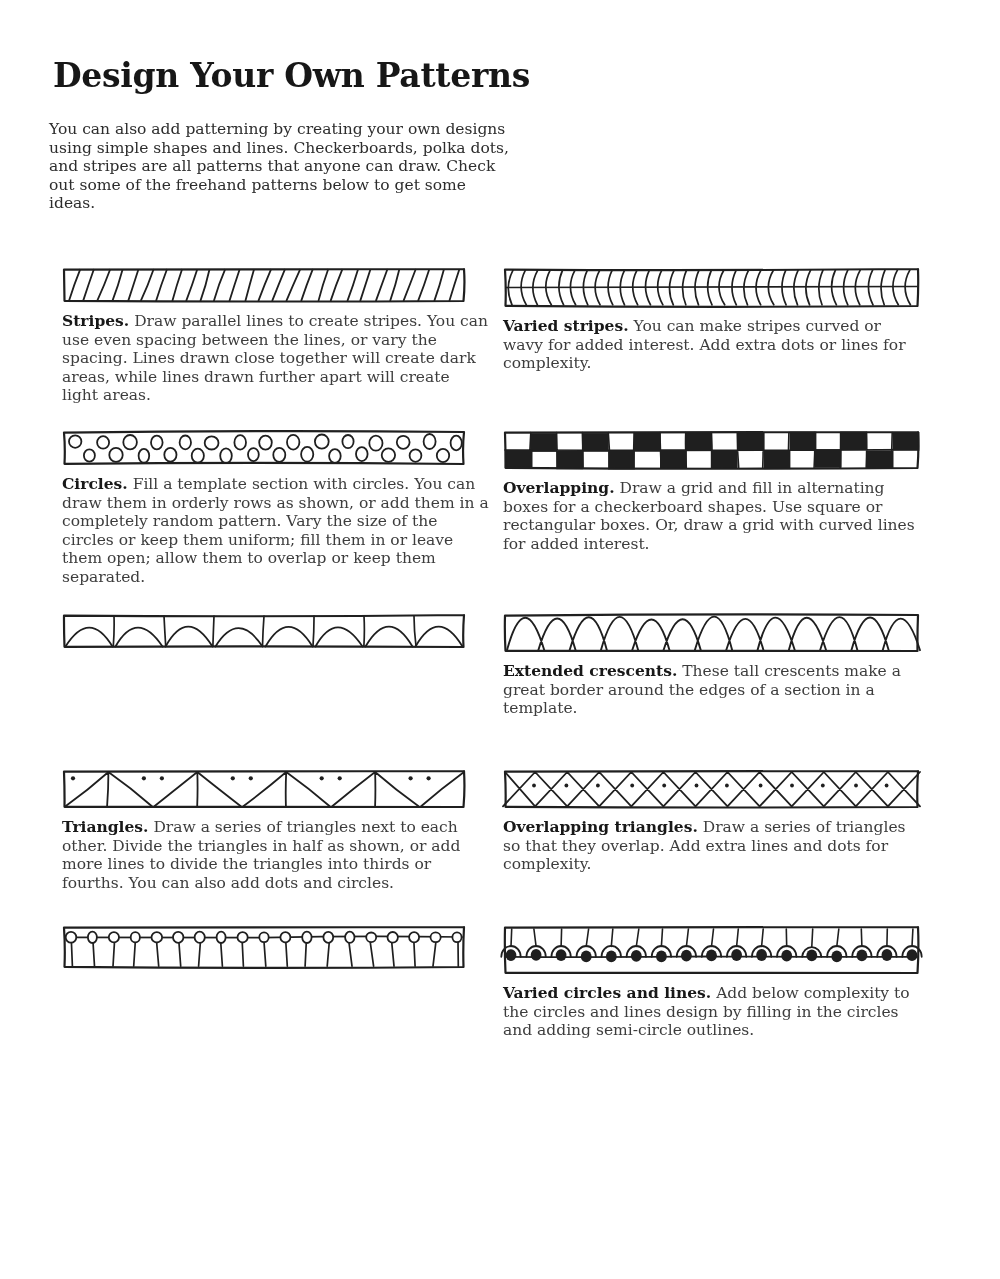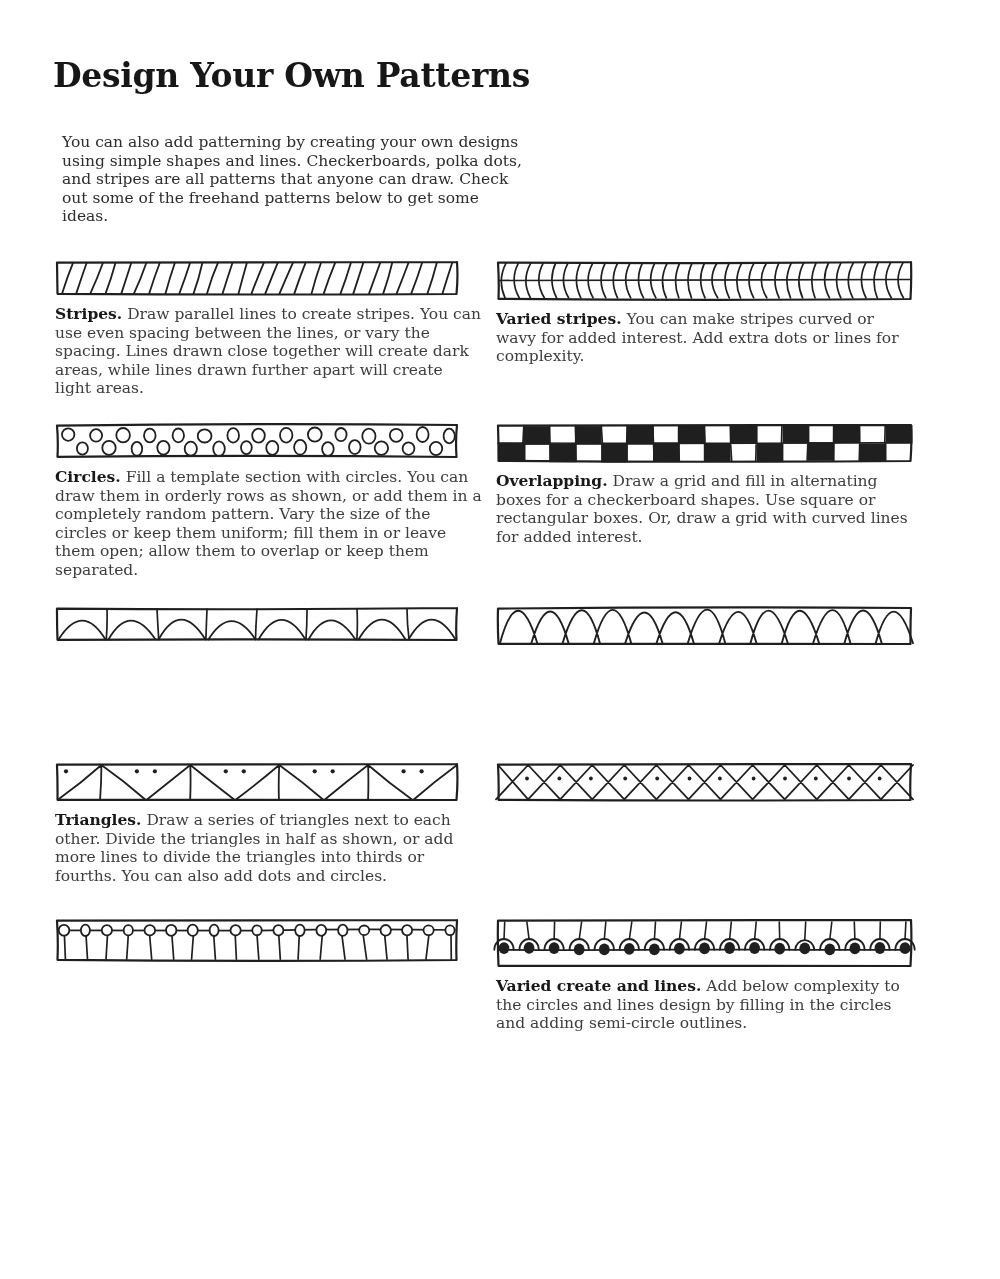--- a/index.html
+++ b/index.html
@@ -6,29 +6,29 @@
   body{
     width:1000px;height:1279px;background:#ffffff;position:relative;
     font-family:"DejaVu Serif","Liberation Serif",serif;
     -webkit-font-smoothing:antialiased;overflow:hidden;
   }
   .title{
     position:absolute;left:45px;top:50px;margin:8px;
     font-size:33px;line-height:1.1;font-weight:700;color:#171717;letter-spacing:-0.3px;
   }
   .intro{
-    position:absolute;left:45px;top:116px;width:462px;margin:17px;
+    position:absolute;left:45px;top:116px;width:462px;margin:4px;
     font-size:15.5px;line-height:18.6px;color:#2d2d2d;
   }
   .grid{
     position:absolute;left:46px;top:251px;
     display:grid;grid-template-columns:404px 417px;column-gap:37px;
     grid-template-rows:163px 183px 156px 156px 210px;
   }
-  .cell{margin:9px;}
+  .cell{margin:16px;}
   .cell svg{display:block;overflow:visible;}
   .cap{margin:9px 0 0 0;font-size:15.5px;line-height:18.6px;color:#3d3d3d;}
   .col-left .cap{width:428px;}
   .col-right .cap{width:421px;}
   .cap b{color:#181818;}
 </style>
 </head>
 <body>
 
 <h1 class="title">Design Your Own Patterns</h1>
@@ -112,20 +112,21 @@
         <path d="M2.0,2.6 Q199.9,4.2 402.0,2.0 M402.0,2.0 Q400.7,18.9 401.5,34.0 M401.5,34.0 Q201.7,33.0 2.5,33.8 M2.5,33.8 Q1.9,17.2 2.0,2.6 " fill="none" stroke="#1f1f1f" stroke-width="2.2" stroke-linecap="round" stroke-linejoin="round"></path>
         <path d="M52.0,3.0 Q52.5,17.4 51.3,33.0 M102.0,3.0 Q102.7,17.1 103.7,33.0 M152.0,3.0 Q151.4,17.1 150.9,33.0 M202.0,3.0 Q200.9,17.8 200.5,33.0 M252.0,3.0 Q252.1,17.1 251.0,33.0 M302.0,3.0 Q302.8,18.0 301.9,33.0 M352.0,3.0 Q352.1,18.3 354.0,33.0 " fill="none" stroke="#1f1f1f" stroke-width="1.7" stroke-linecap="round" stroke-linejoin="round"></path>
         <path d="M3.5,33.5 Q27.4,-4.4 50.5,33.5 M53.5,33.5 Q75.1,-4.2 100.5,33.5 M103.5,33.5 Q125.6,-6.4 150.5,33.5 M153.5,33.5 Q176.2,-3.1 200.5,33.5 M203.5,33.5 Q226.2,-5.6 250.5,33.5 M253.5,33.5 Q275.0,-4.8 300.5,33.5 M303.5,33.5 Q326.9,-6.3 350.5,33.5 M353.5,33.5 Q376.3,-6.2 400.5,33.5 " fill="none" stroke="#1f1f1f" stroke-width="1.8" stroke-linecap="round" stroke-linejoin="round"></path>
       </svg>
     </figure>
     <figure class="cell col-right">
       <svg width="417" height="40" viewBox="0 0 417 40" aria-hidden="true">
         <path d="M2.0,2.6 Q209.8,0.6 415.0,2.0 M415.0,2.0 Q414.3,20.2 414.5,38.0 M414.5,38.0 Q209.3,38.8 2.5,37.8 M2.5,37.8 Q1.5,20.2 2.0,2.6 " fill="none" stroke="#1f1f1f" stroke-width="2.2" stroke-linecap="round" stroke-linejoin="round"></path>
         <path d="M4.0,37.2 Q21.7,-27.7 41.3,37.2 M35.3,37.2 Q54.5,-26.2 72.6,37.2 M66.6,37.2 Q86.3,-28.6 103.9,37.2 M97.9,37.2 Q116.8,-29.5 135.2,37.2 M129.2,37.2 Q149.0,-24.1 166.5,37.2 M160.5,37.2 Q180.1,-24.8 197.8,37.2 M191.8,37.2 Q211.8,-29.9 229.2,37.2 M223.2,37.2 Q242.8,-25.4 260.5,37.2 M254.5,37.2 Q271.8,-28.0 291.8,37.2 M285.8,37.2 Q303.1,-27.7 323.1,37.2 M317.1,37.2 Q337.2,-28.9 354.4,37.2 M348.4,37.2 Q367.1,-28.1 385.7,37.2 M379.7,37.2 Q397.0,-25.9 417.0,37.2 " fill="none" stroke="#1f1f1f" stroke-width="1.9" stroke-linecap="round" stroke-linejoin="round"></path>
       </svg>
+      <figcaption class="cap"><b>Extended crescents.</b> <span>These tall crescents make a great border around the edges of a section in a template.</span></figcaption>
     </figure>
     <figure class="cell col-left">
       <svg width="404" height="40" viewBox="0 0 404 40" aria-hidden="true">
         <path d="M2.0,2.6 Q200.5,3.1 402.0,2.0 M402.0,2.0 Q403.1,20.4 401.5,38.0 M401.5,38.0 Q204.1,37.4 2.5,37.8 M2.5,37.8 Q2.7,21.3 2.0,2.6 " fill="none" stroke="#1f1f1f" stroke-width="2.2" stroke-linecap="round" stroke-linejoin="round"></path>
         <path d="M3.5,37.2 Q26.0,21.2 46.4,3.0 M46.4,3.0 Q69.5,19.3 89.9,37.2 M92.4,37.2 Q114.7,19.4 135.3,3.0 M135.3,3.0 Q158.4,21.5 178.8,37.2 M181.3,37.2 Q203.6,20.6 224.2,3.0 M224.2,3.0 Q247.1,19.5 267.7,37.2 M270.2,37.2 Q291.8,19.3 313.1,3.0 M313.1,3.0 Q333.7,20.9 356.6,37.2 M359.1,37.2 Q379.3,19.7 402.0,3.0 M46.4,3.0 Q46.4,20.4 45.1,37.2 M135.3,3.0 Q135.9,19.8 135.2,37.2 M224.2,3.0 Q223.4,19.4 223.9,37.2 M313.1,3.0 Q313.7,20.3 313.1,37.2 " fill="none" stroke="#1f1f1f" stroke-width="1.8" stroke-linecap="round" stroke-linejoin="round"></path>
         <circle cx="11.0" cy="9.3" r="2.1" fill="#1f1f1f"></circle>
         <circle cx="81.9" cy="9.3" r="2.1" fill="#1f1f1f"></circle>
         <circle cx="99.9" cy="9.3" r="2.1" fill="#1f1f1f"></circle>
         <circle cx="170.8" cy="9.3" r="2.1" fill="#1f1f1f"></circle>
         <circle cx="188.8" cy="9.3" r="2.1" fill="#1f1f1f"></circle>
@@ -146,20 +147,21 @@
         <circle cx="129.2" cy="16.5" r="1.9" fill="#1f1f1f"></circle>
         <circle cx="161.2" cy="16.5" r="1.9" fill="#1f1f1f"></circle>
         <circle cx="193.5" cy="16.5" r="1.9" fill="#1f1f1f"></circle>
         <circle cx="223.9" cy="16.5" r="1.9" fill="#1f1f1f"></circle>
         <circle cx="257.6" cy="16.5" r="1.9" fill="#1f1f1f"></circle>
         <circle cx="289.0" cy="16.5" r="1.9" fill="#1f1f1f"></circle>
         <circle cx="319.8" cy="16.5" r="1.9" fill="#1f1f1f"></circle>
         <circle cx="353.0" cy="16.5" r="1.9" fill="#1f1f1f"></circle>
         <circle cx="383.6" cy="16.5" r="1.9" fill="#1f1f1f"></circle>
       </svg>
+      <figcaption class="cap"><b>Overlapping triangles.</b> <span>Draw a series of triangles so that they overlap. Add extra lines and dots for complexity.</span></figcaption>
     </figure>
     <figure class="cell col-left">
       <svg width="404" height="44" viewBox="0 0 404 44" aria-hidden="true">
         <path d="M2.0,2.6 Q204.1,2.2 402.0,2.0 M402.0,2.0 Q400.9,22.2 401.5,42.0 M401.5,42.0 Q201.6,43.8 2.5,41.8 M2.5,41.8 Q3.3,22.4 2.0,2.6 " fill="none" stroke="#1f1f1f" stroke-width="2.2" stroke-linecap="round" stroke-linejoin="round"></path>
         <path d="M4.0,12.3 Q102.1,12.4 202.0,12.6 M202.0,12.6 Q299.4,10.4 400.0,12.0 " fill="none" stroke="#1f1f1f" stroke-width="1.7" stroke-linecap="round" stroke-linejoin="round"></path>
         <path d="M9.4,16.8 L10.4,41.2 M31.0,16.8 L32.5,41.2 M52.5,16.8 L51.0,41.2 M73.3,16.8 L71.7,41.2 M94.6,16.8 L96.7,41.2 M116.9,16.8 L118.7,41.2 M138.4,16.8 L136.6,41.2 M158.7,16.8 L160.4,41.2 M180.2,16.8 L181.4,41.2 M202.0,16.8 L203.8,41.2 M223.8,16.8 L225.3,41.2 M244.3,16.8 L243.1,41.2 M267.3,16.8 L265.2,41.2 M286.9,16.8 L290.0,41.2 M308.2,16.8 L311.6,41.2 M329.7,16.8 L332.0,41.2 M351.9,16.8 L353.1,41.2 M373.9,16.8 L371.0,41.2 M396.0,16.8 L396.3,41.2 " fill="none" stroke="#1f1f1f" stroke-width="1.7" stroke-linecap="round" stroke-linejoin="round"></path>
         <ellipse cx="9.0" cy="12.3" rx="5.3" ry="5.4" fill="#ffffff" stroke="#1f1f1f" stroke-width="1.8"></ellipse>
         <ellipse cx="30.4" cy="12.3" rx="4.5" ry="5.7" fill="#ffffff" stroke="#1f1f1f" stroke-width="1.8"></ellipse>
         <ellipse cx="51.9" cy="12.3" rx="5.1" ry="5.1" fill="#ffffff" stroke="#1f1f1f" stroke-width="1.8"></ellipse>
         <ellipse cx="73.3" cy="12.3" rx="4.6" ry="5.2" fill="#ffffff" stroke="#1f1f1f" stroke-width="1.8"></ellipse>
@@ -197,15 +199,15 @@
         <ellipse cx="208.5" cy="30.3" rx="5.4" ry="5.9" fill="#1f1f1f"></ellipse>
         <ellipse cx="233.6" cy="30.0" rx="5.4" ry="5.9" fill="#1f1f1f"></ellipse>
         <ellipse cx="258.6" cy="30.0" rx="5.4" ry="5.9" fill="#1f1f1f"></ellipse>
         <ellipse cx="283.7" cy="30.7" rx="5.4" ry="5.9" fill="#1f1f1f"></ellipse>
         <ellipse cx="308.8" cy="30.3" rx="5.4" ry="5.9" fill="#1f1f1f"></ellipse>
         <ellipse cx="333.8" cy="31.3" rx="5.4" ry="5.9" fill="#1f1f1f"></ellipse>
         <ellipse cx="358.9" cy="30.3" rx="5.4" ry="5.9" fill="#1f1f1f"></ellipse>
         <ellipse cx="383.9" cy="30.0" rx="5.4" ry="5.9" fill="#1f1f1f"></ellipse>
         <ellipse cx="409.0" cy="30.2" rx="5.4" ry="5.9" fill="#1f1f1f"></ellipse>
       </svg>
-      <figcaption class="cap"><b>Varied create and lines.</b> <span>Add below complexity to the circles and lines design by filling in the circles and adding semi-circle outlines.</span></figcaption>
+      <figcaption class="cap"><b>Varied circles and lines.</b> <span>Add below complexity to the circles and lines design by filling in the circles and adding semi-circle outlines.</span></figcaption>
     </figure>
   </div>
 
 </body></html>

